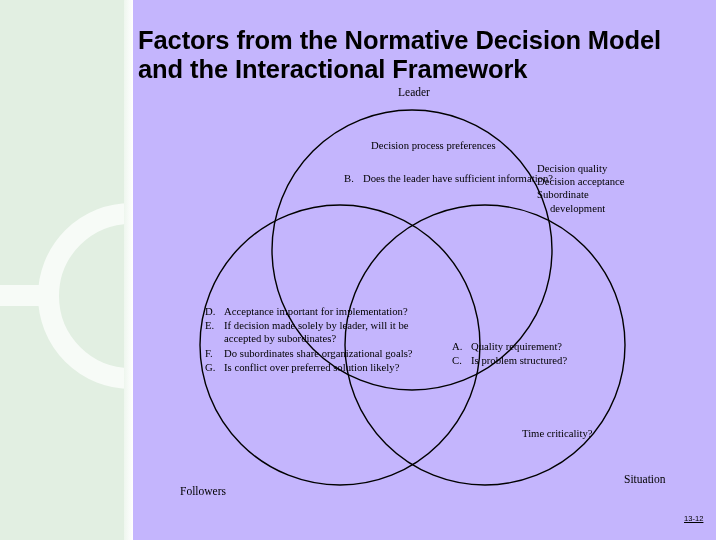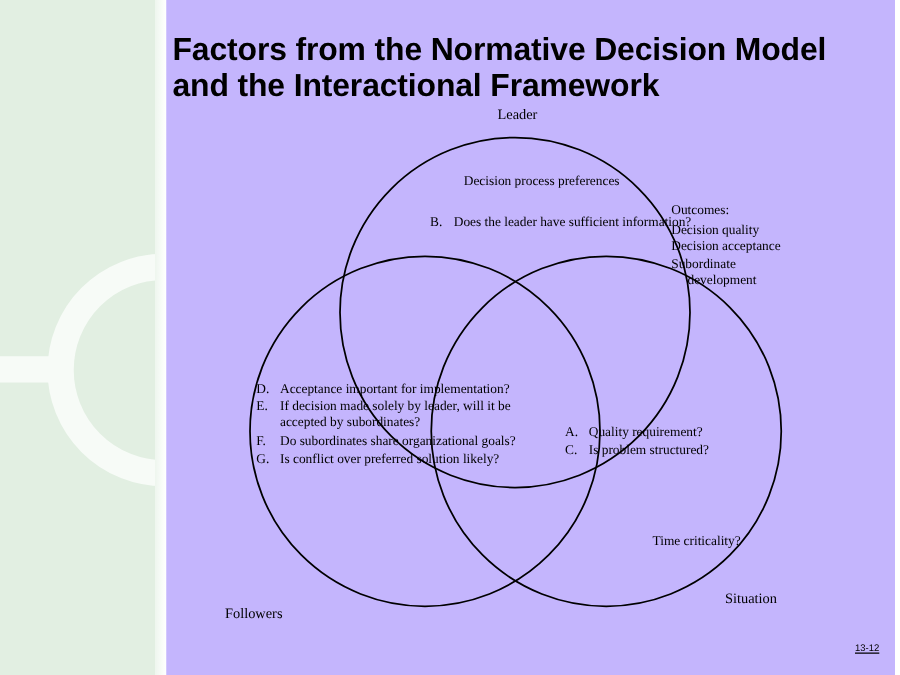--- a/index.html
+++ b/index.html
@@ -84,21 +84,21 @@
 
   .venn-label {
     position: absolute;
     font-family: "Liberation Serif", serif;
     font-size: 11.5px;
     color: #000;
     white-space: nowrap;
   }
   #label-leader  { left: 266px; top: 4px; }
   #label-followers { left: 48px; top: 391px; margin-top: 12px; }
-  #label-situation { left: 448px; top: 391px; }
+  #label-situation { left: 492px; top: 391px; }
 
   .block {
     position: absolute;
     font-family: "Liberation Serif", serif;
     font-size: 10.7px;
     line-height: 13.2px;
     color: #000;
   }
 
   
@@ -179,21 +179,20 @@
     <div class="block" id="leader-note">Decision process preferences</div>
 
     <div class="block" id="leader-items">
       <div class="item">
         <span class="ltr">B.</span>
         <span class="txt">Does the leader have sufficient information?</span>
       </div>
     </div>
 
     <div class="block" id="outcomes">
-      <span class="ttl">Outcomes:</span>
       <span>Decision quality</span><br>
       <span>Decision acceptance</span><br>
       <span>Subordinate</span>
       <span class="ind">development</span>
     </div>
 
     <div class="block" id="followers-items">
       <div class="item">
         <span class="ltr">D.</span>
         <span class="txt">Acceptance important for implementation?</span>

